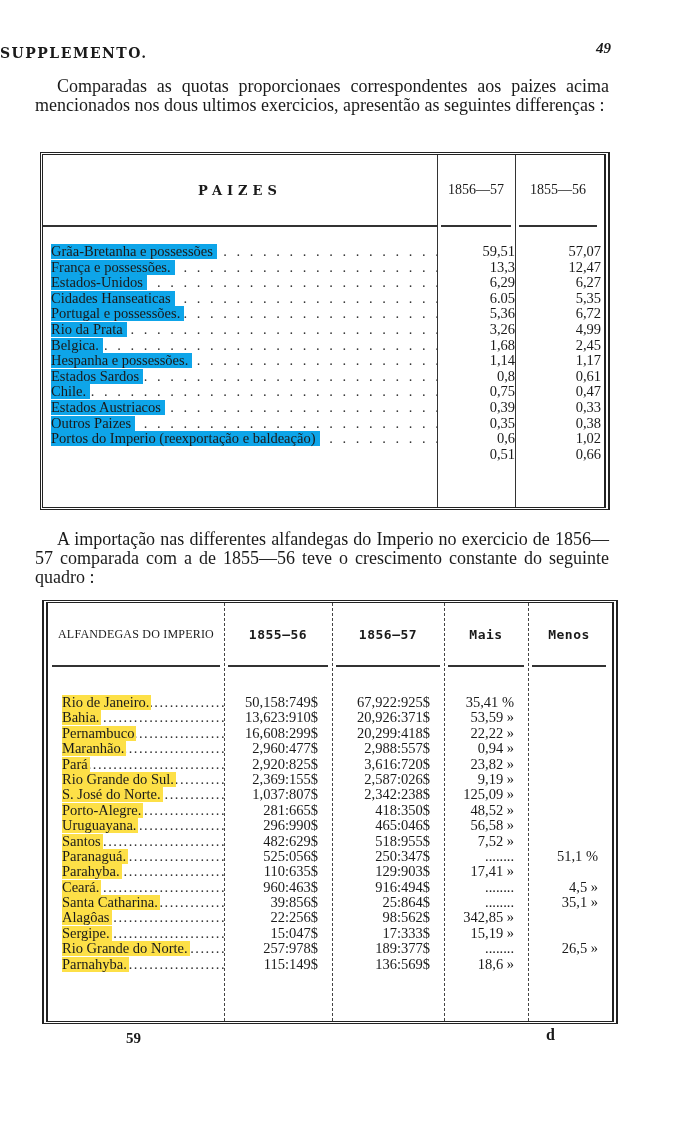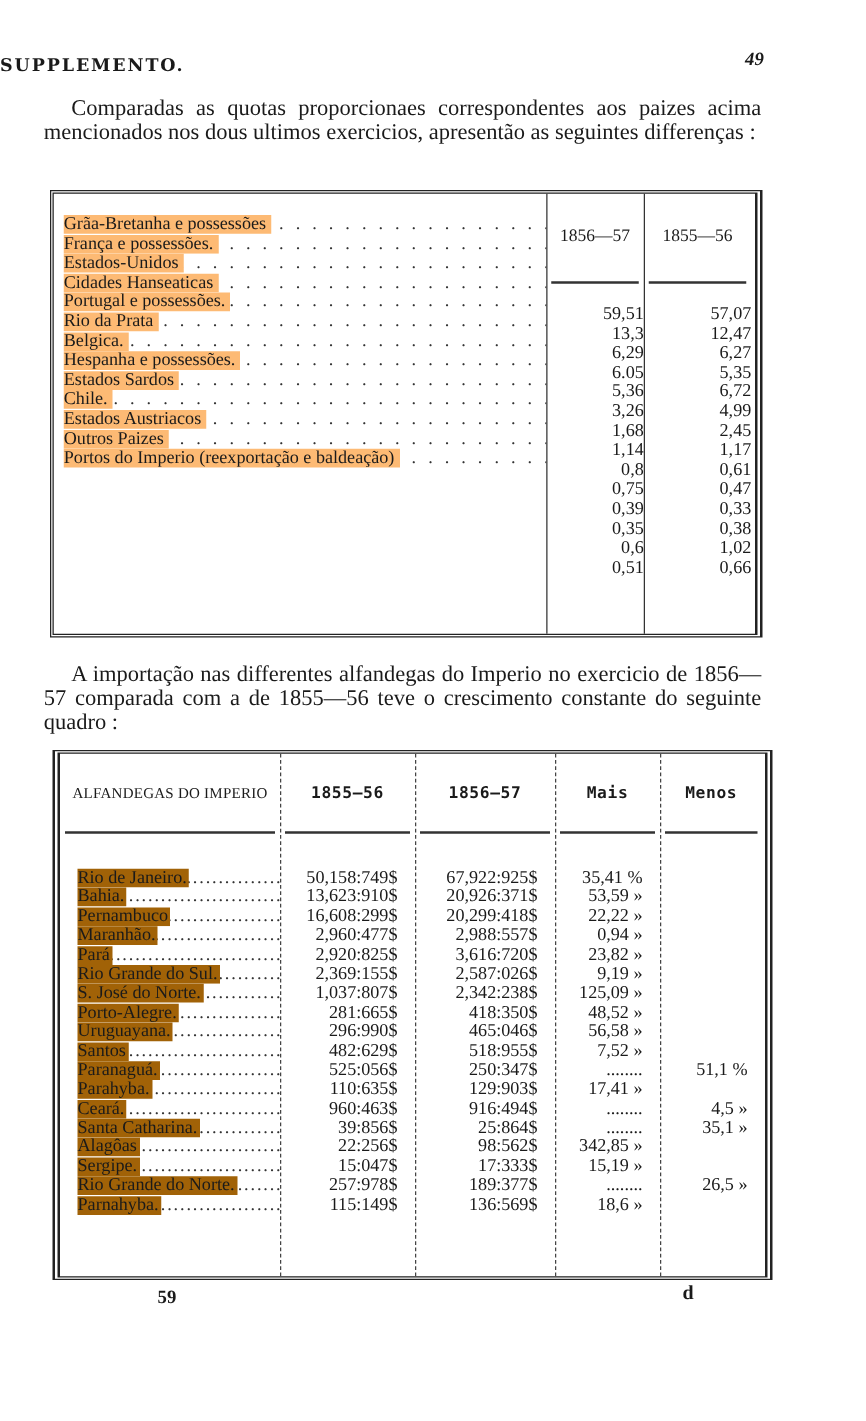--- a/index.html
+++ b/index.html
@@ -26,21 +26,21 @@
   }
   .t1 .col-name { position: absolute; left: 0; top: 0; width: 394px; height: 100%; border-right: 1px solid #333; }
   .t1 .col-a { position: absolute; left: 394px; top: 0; width: 78px; height: 100%; border-right: 1px solid #333; }
   .t1 .col-b { position: absolute; left: 472px; top: 0; width: 86px; height: 100%; }
   .t1 .hdr { height: 70px; border-bottom: 2px solid #333; display:flex; align-items:center; justify-content:center; font-size: 15px; }
   .t1 .hdr.name { font-family: "DejaVu Serif", serif; font-weight: bold; letter-spacing: 5px; font-size: 13px; margin-right: 0; }
   .t1 .hdr.yr { font-size: 14px; font-family: "Liberation Serif", serif; margin: 0 4px; }
   .t1 .rows { padding-top: 17px; }
   .t1 .row { height: 15.6px; font-size: 14.5px; line-height: 15.6px; white-space: nowrap; overflow: hidden; }
   .t1 .col-name .row { padding-left: 8px; }
-  .t1 .col-name .row .lbl { background: #fdba74; padding-right: 4px; }
+  .t1 .col-name .row .lbl { background: #0ea5e9; padding-right: 4px; }
   .t1 .col-name .row { position: relative; }
   .t1 .col-name .row::after {
     content: ". . . . . . . . . . . . . . . . . . . . . . . . . . . . . . . . . . . . . . . . . . . . . . . . . . . .";
     position: absolute; left: 8px; right: 8px; top: 0; z-index: 0; letter-spacing: 3px; color: #333;
   }
   .t1 .col-name .row .lbl { position: relative; z-index: 1; }
   .t1 .col-a .row, .t1 .col-b .row { text-align: right; margin-left: 13px; }
 
   
   .t2 {
@@ -59,38 +59,39 @@
   }
   .t2 .hdr.name { font-size: 12px; letter-spacing: 0.2px; font-family: Liberation Serif, serif; }
   .t2 .hdr.bold { font-family: "DejaVu Sans Mono", monospace; font-weight: bold; font-size: 13px; letter-spacing: 0.5px; }
   .t2 .rows { padding-top: 28px; }
   .t2 .row { height: 15.4px; line-height: 15.4px; font-size: 14.5px; white-space: nowrap; overflow: hidden; }
   .t2 .c0 .row { padding-left: 14px; position: relative; }
   .t2 .c0 .row::after {
     content: "...................................................";
     position: absolute; left: 14px; right: 4px; top: 0; letter-spacing: 1.5px; color: #333;
   }
-  .t2 .c0 .row .lbl { background: #a16207; position: relative; z-index: 1; padding-right: 2px; }
+  .t2 .c0 .row .lbl { background: #fde047; position: relative; z-index: 1; padding-right: 2px; }
   .t2 .c1 .row, .t2 .c2 .row { text-align: right; padding-right: 14px; }
   .t2 .c3 .row { text-align: right; padding-right: 14px; }
   .t2 .c4 .row { text-align: right; padding-right: 12px; }
 
   .sig-left { position: absolute; left: 126px; top: 1030px; font-size: 15px; font-weight: bold; }
   .sig-right { position: absolute; left: 546px; top: 1026px; font-size: 16px; font-weight: bold; }
 </style>
 </head>
 <body>
 
 <div class="header-title">SUPPLEMENTO.</div>
 <div class="page-num">49</div>
 
 <div class="para para1">Comparadas as quotas proporcionaes correspondentes aos paizes acima mencionados nos dous ultimos exercicios, apresentão as seguintes differenças :</div>
 
 <div class="t1">
   <div class="col-name">
+    <div class="hdr name">PAIZES</div>
     <div class="rows" id="t1-names">
         <div class="row"><span class="lbl">Grãa-Bretanha e possessões</span></div>
         <div class="row"><span class="lbl">França e possessões.</span></div>
         <div class="row"><span class="lbl">Estados-Unidos</span></div>
         <div class="row"><span class="lbl">Cidades Hanseaticas</span></div>
         <div class="row"><span class="lbl">Portugal e possessões.</span></div>
         <div class="row"><span class="lbl">Rio da Prata</span></div>
         <div class="row"><span class="lbl">Belgica.</span></div>
         <div class="row"><span class="lbl">Hespanha e possessões.</span></div>
         <div class="row"><span class="lbl">Estados Sardos</span></div>

